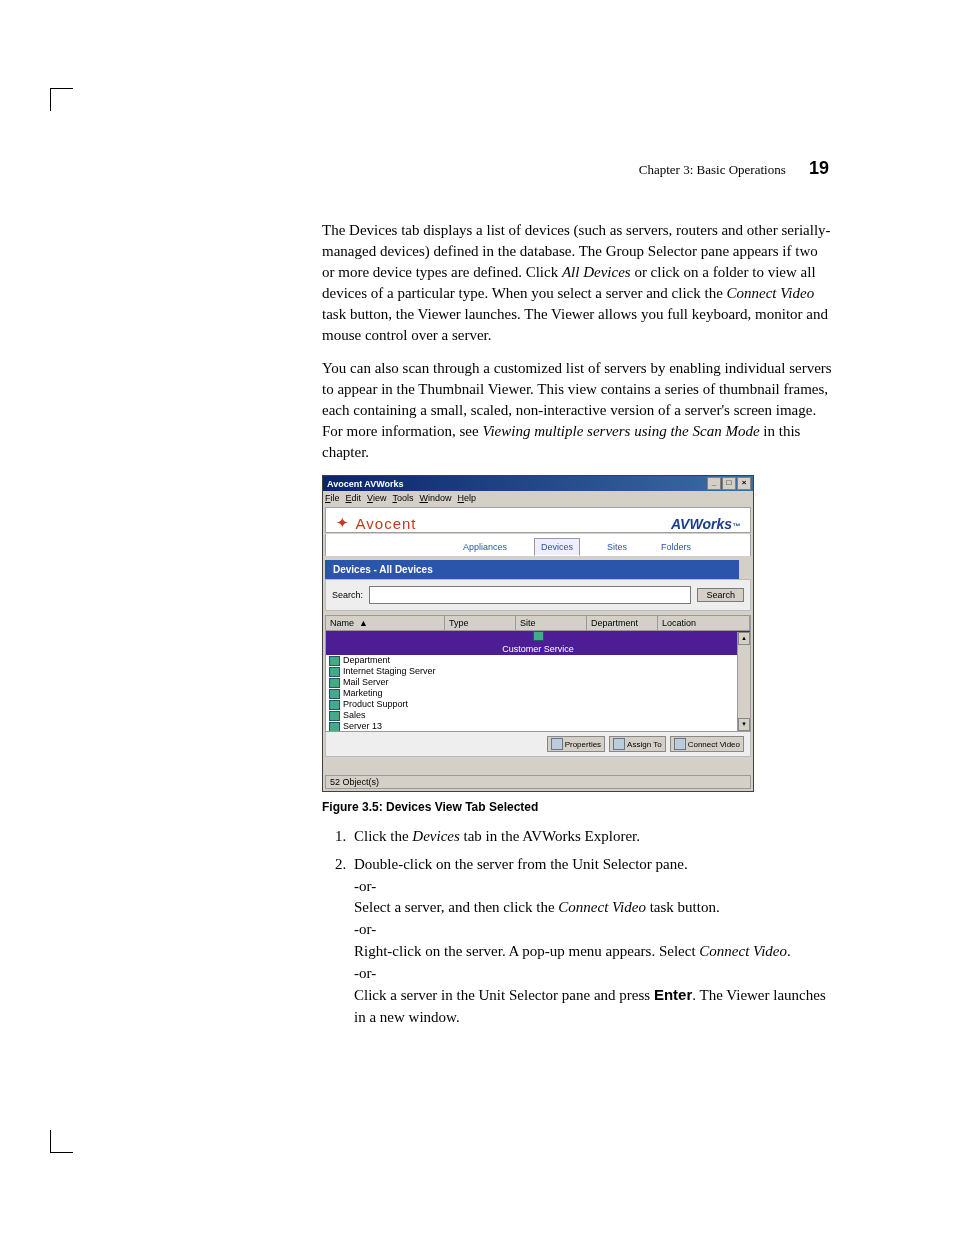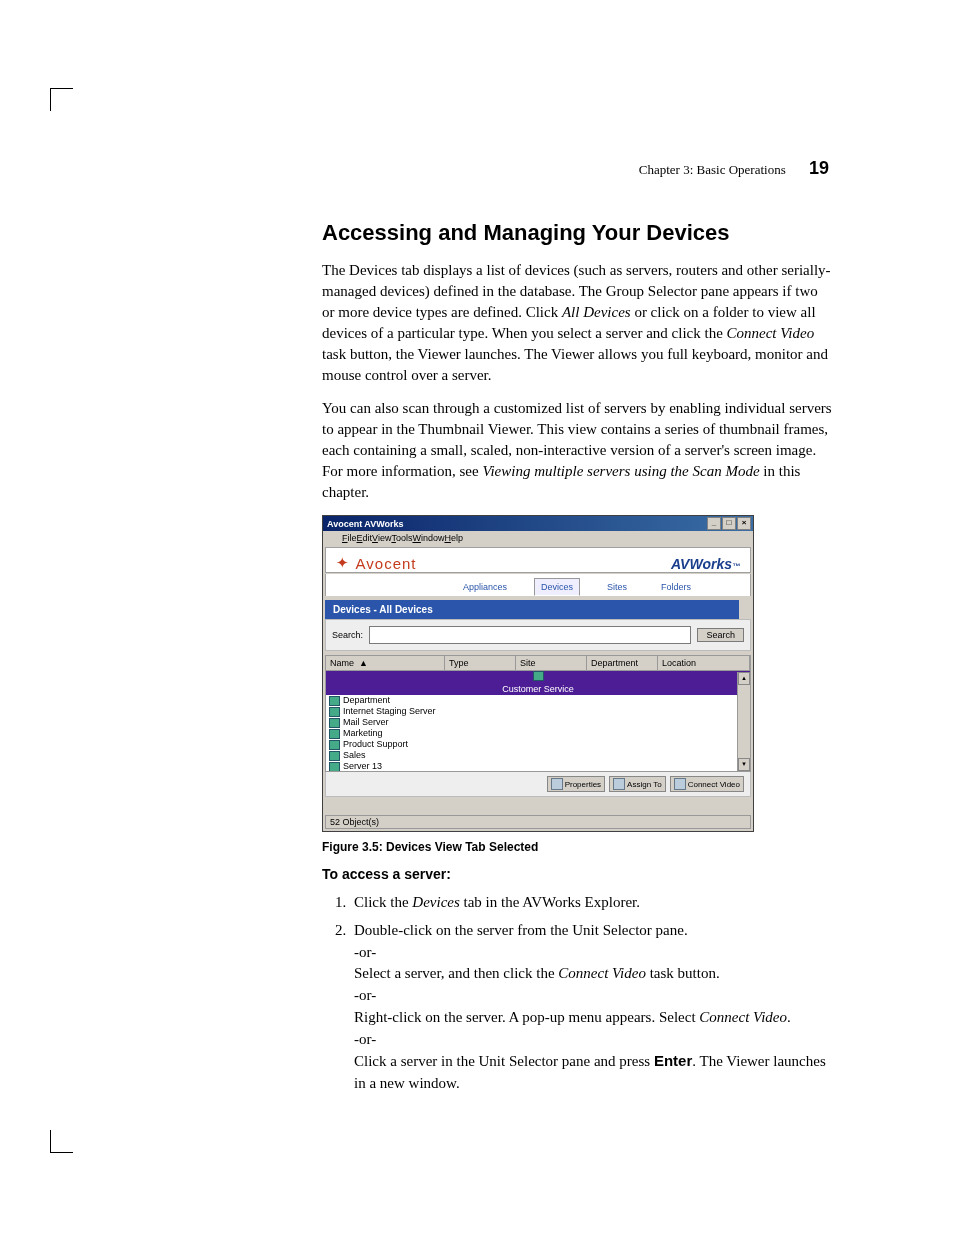--- a/index.html
+++ b/index.html
@@ -113,21 +113,22 @@
     height: 11px;
     background: #d4d0c8;
     border: 1px solid #808080;
     color: #000;
     font-size: 8px;
     line-height: 10px;
     text-align: center;
   }
   .menubar {
     display: flex;
-    padding: 2px 19px;
+    gap: 6px;
+    padding: 2px 2px;
     background: #d4d0c8;
     font-size: 9px;
     color: #000;
   }
   .menubar span u { text-decoration: underline; }
   .brand-row {
     display: flex;
     justify-content: space-between;
     align-items: flex-end;
     padding: 6px 10px 0 10px;
@@ -294,21 +295,20 @@
 <div class="page">
   <div class="crop-tl"></div>
   <div class="crop-bl"></div>
 
   <div class="header-line">
     <span>Chapter 3: Basic Operations</span>
     <span class="page-num">19</span>
   </div>
 
   <div class="content">
-    <h1>Accessing and Managing Your Devices</h1>
 
     <p class="body">
       <span>The Devices tab displays a list of devices (such as servers, routers and other serially-managed devices) defined in the database. The Group Selector pane appears if two or more device types are defined. Click </span><em>All Devices</em><span> or click on a folder to view all devices of a particular type. When you select a server and click the </span><em>Connect Video</em><span> task button, the Viewer launches. The Viewer allows you full keyboard, monitor and mouse control over a server.</span>
     </p>
 
     <p class="body">
       <span>You can also scan through a customized list of servers by enabling individual servers to appear in the Thumbnail Viewer. This view contains a series of thumbnail frames, each containing a small, scaled, non-interactive version of a server's screen image. For more information, see </span><em>Viewing multiple servers using the Scan Mode</em><span> in this chapter.</span>
     </p>
 
     <div class="app-window">
@@ -423,21 +423,20 @@
             <span class="ico"></span>
             <span>Connect Video</span>
           </div>
       </div>
 
       <div class="statusbar">52 Object(s)</div>
     </div>
 
     <div class="figure-caption">Figure 3.5: Devices View Tab Selected</div>
 
-    <div class="subhead">To access a server:</div>
 
     <ol class="steps">
       <li>
         <span>Click the </span><em>Devices</em><span> tab in the AVWorks Explorer.</span>
       </li>
       <li>
         <span>Double-click on the server from the Unit Selector pane.</span><br>
         <span>-or-</span><br>
         <span>Select a server, and then click the </span><em>Connect Video</em><span> task button.</span><br>
         <span>-or-</span><br>

